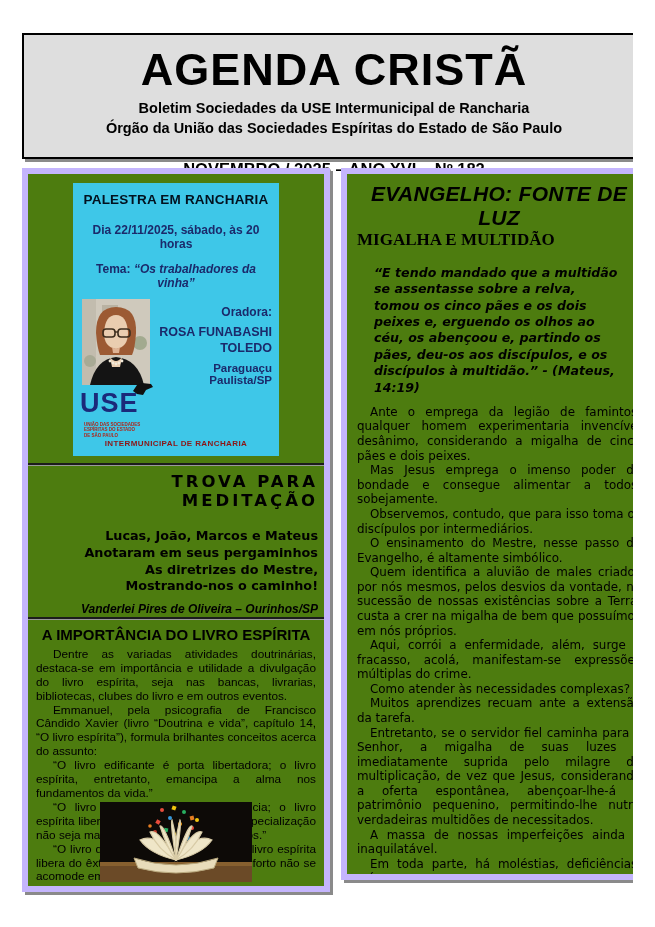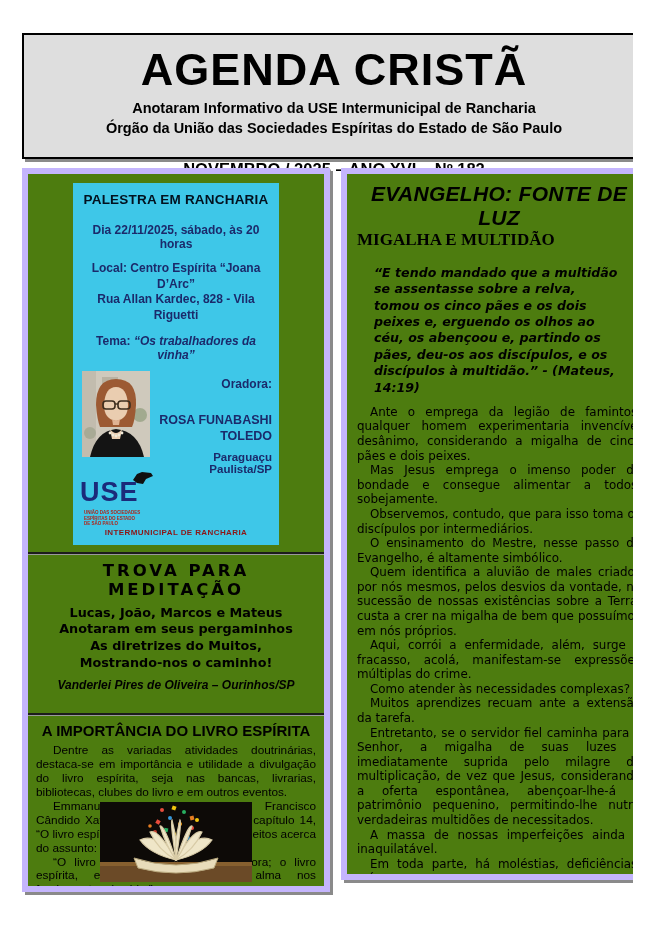--- a/index.html
+++ b/index.html
@@ -28,33 +28,33 @@
     text-align:center;padding:9px 7px 8px;box-sizing:border-box;}
   .flyer-title{font-size:13.5px;font-weight:900;color:#02111f;letter-spacing:.2px;}
   .flyer-dt{font-size:12px;font-weight:bold;margin-top:16px;}
   .flyer-loc{font-size:12px;font-weight:bold;margin-top:10px;line-height:1.3;}
   .flyer-tema{font-size:12px;font-weight:bold;margin-top:11px;}
   .flyer-tema .tema-q{font-style:italic;}
   .speaker{display:flex;margin-top:9px;align-items:flex-start;text-align:right;}
   .speaker-photo{width:68px;height:86px;flex:0 0 auto;margin-left:2px;}
   .speaker-info{flex:1;font-weight:bold;margin-top:6px;}
   .oradora{font-size:12px;}
-  .sp-name{font-size:12.5px;margin-top:22px;line-height:1.25;}
+  .sp-name{font-size:12.5px;margin-top:6px;line-height:1.25;}
   .sp-city{font-size:11.5px;margin-top:6px;}
   .use-logo{margin-top:5px;display:flex;justify-content:center;align-items:flex-start;flex-direction:column;}
   .use-word{font-size:27px;font-weight:900;color:#1b2a7a;line-height:.9;letter-spacing:1px;position:relative;}
   .sp-state{position:absolute;right:-14px;top:-9px;}
   .use-small{margin-left:4px;margin-top:6px;text-align:left;color:#b02418;font-size:4.5px;
      font-weight:bold;line-height:1.25;}
   .use-sub{font-size:8px;font-weight:900;color:#8c1616;letter-spacing:.4px;margin-top:1px;}
 
   
-  .trova{text-align:center;padding:7px 6px 21px;}
+  .trova{text-align:right;padding:7px 6px 1px;}
   .trova-title{font-size:16.5px;font-weight:900;letter-spacing:3px;font-family:"DejaVu Sans",sans-serif;}
-  .trova-lines{font-size:12.8px;font-weight:bold;line-height:1.3;margin-top:6px;font-family:"DejaVu Sans",sans-serif;}
+  .trova-lines{font-size:12.8px;font-weight:bold;line-height:1.3;margin-top:18px;font-family:"DejaVu Sans",sans-serif;}
   .trova-author{font-size:12px;font-weight:bold;font-style:italic;margin-top:7px;font-family:Liberation Sans, sans-serif;}
 
   
   .artigo{padding:5px 8px 0;}
   .artigo-title{font-size:15px;font-weight:900;text-align:center;margin:2px 0 5px;}
   .artigo p{margin:0;font-size:11.8px;line-height:1.18;text-align:justify;text-indent:17px;}
 
   .book-wrap{position:absolute;left:50%;transform:translateX(-50%);bottom:0;}
 
   
@@ -66,35 +66,31 @@
   .ev-body p{margin:0;text-indent:13px;}
 </style>
 </head>
 <body>
 
 <div class="page">
 
   <div class="header-box">
     <div class="nl-title">AGENDA CRISTÃ</div>
     <div class="nl-sub">
-      <div>Anotaram Informativo da USE Intermunicipal de Rancharia</div>
+      <div>Boletim Sociedades da USE Intermunicipal de Rancharia</div>
       <div>Órgão da União das Sociedades Espíritas do Estado de São Paulo</div>
     </div>
     <div class="nl-issue">NOVEMBRO / 2025 – ANO XVI – Nº 182</div>
   </div>
 
   <div class="col-box left-box">
 
     <div class="flyer" style="background: rgb(62, 199, 232); color: rgb(27, 42, 107);">
       <div class="flyer-title">PALESTRA EM RANCHARIA</div>
       <div class="flyer-dt">Dia 22/11/2025, sábado, às 20 horas</div>
-      <div class="flyer-loc">
-        <div>Local:  Centro Espírita “Joana D’Arc”</div>
-        <div>Rua Allan Kardec, 828 - Vila Riguetti</div>
-      </div>
       <div class="flyer-tema">
         <span>Tema:</span>
         <span class="tema-q">“Os trabalhadores da vinha”</span>
       </div>
       <div class="speaker">
         <svg class="speaker-photo" viewBox="0 0 68 86" xmlns="http://www.w3.org/2000/svg">
           <rect width="68" height="86" fill="#cfc9bc"></rect>
           <rect x="0" y="0" width="14" height="86" fill="#c2bcae"></rect>
           <circle cx="58" cy="44" r="7" fill="#7e8f6a" opacity="0.55"></circle>
           <circle cx="8" cy="62" r="6" fill="#8a9577" opacity="0.45"></circle>
@@ -140,21 +136,21 @@
       <div class="use-sub">INTERMUNICIPAL DE RANCHARIA</div>
     </div>
 
     <div class="hrline"></div>
 
     <div class="trova">
       <div class="trova-title">TROVA PARA MEDITAÇÃO</div>
       <div class="trova-lines">
         <div>Lucas, João, Marcos e Mateus</div>
         <div>Anotaram em seus pergaminhos</div>
-        <div>As diretrizes do Muitos,</div>
+        <div>As diretrizes do Mestre,</div>
         <div>Mostrando-nos o caminho!</div>
       </div>
       <div class="trova-author">Vanderlei Pires de Oliveira – Ourinhos/SP</div>
     </div>
 
     <div class="hrline"></div>
 
     <div class="artigo">
       <div class="artigo-title">A IMPORTÂNCIA DO LIVRO ESPÍRITA</div>
       <p>Dentre as variadas atividades doutrinárias, destaca-se em importância e utilidade a divulgação do livro espírita, seja nas bancas, livrarias, bibliotecas, clubes do livro e em outros eventos.</p>

